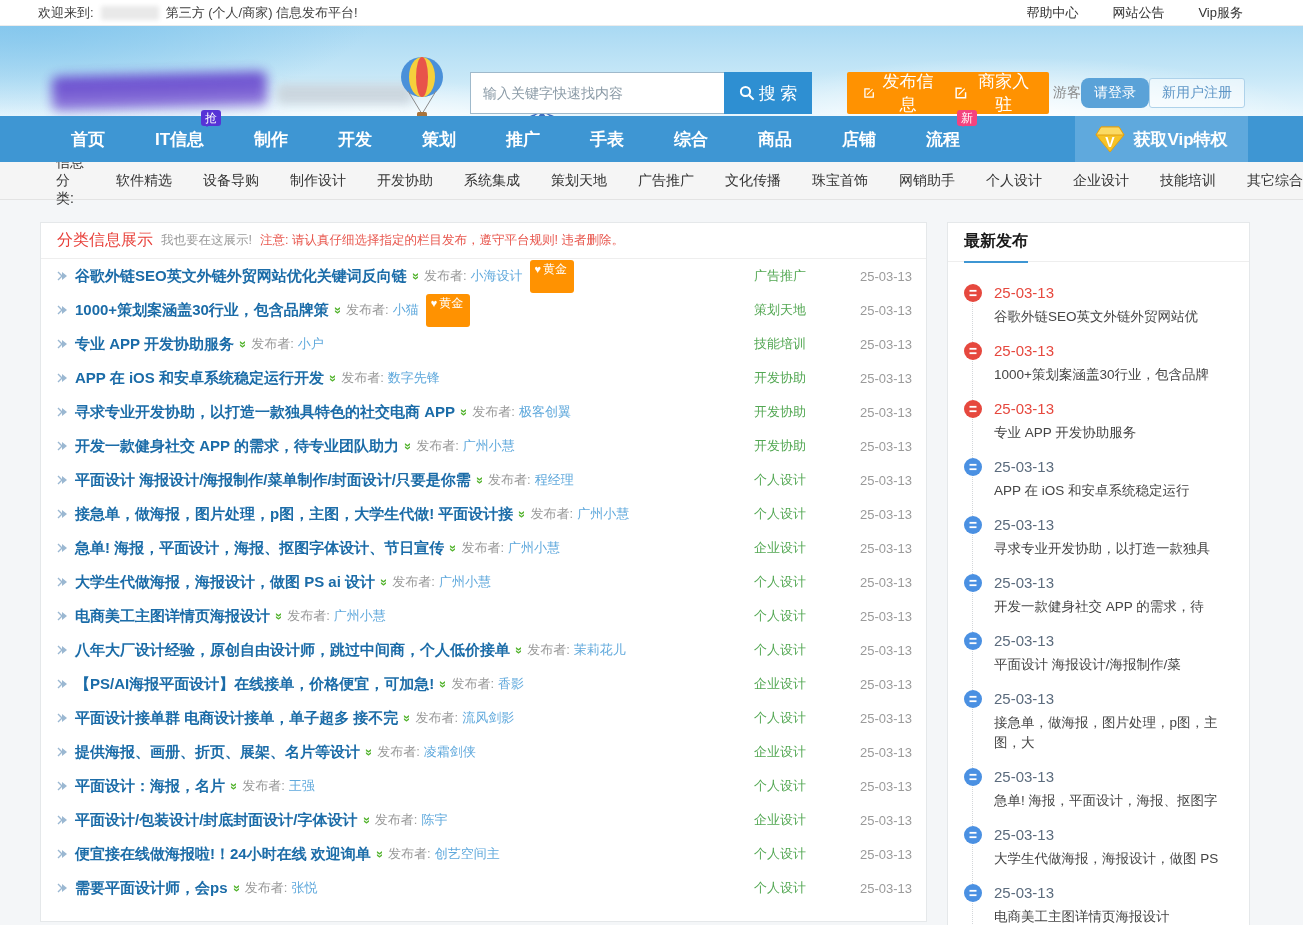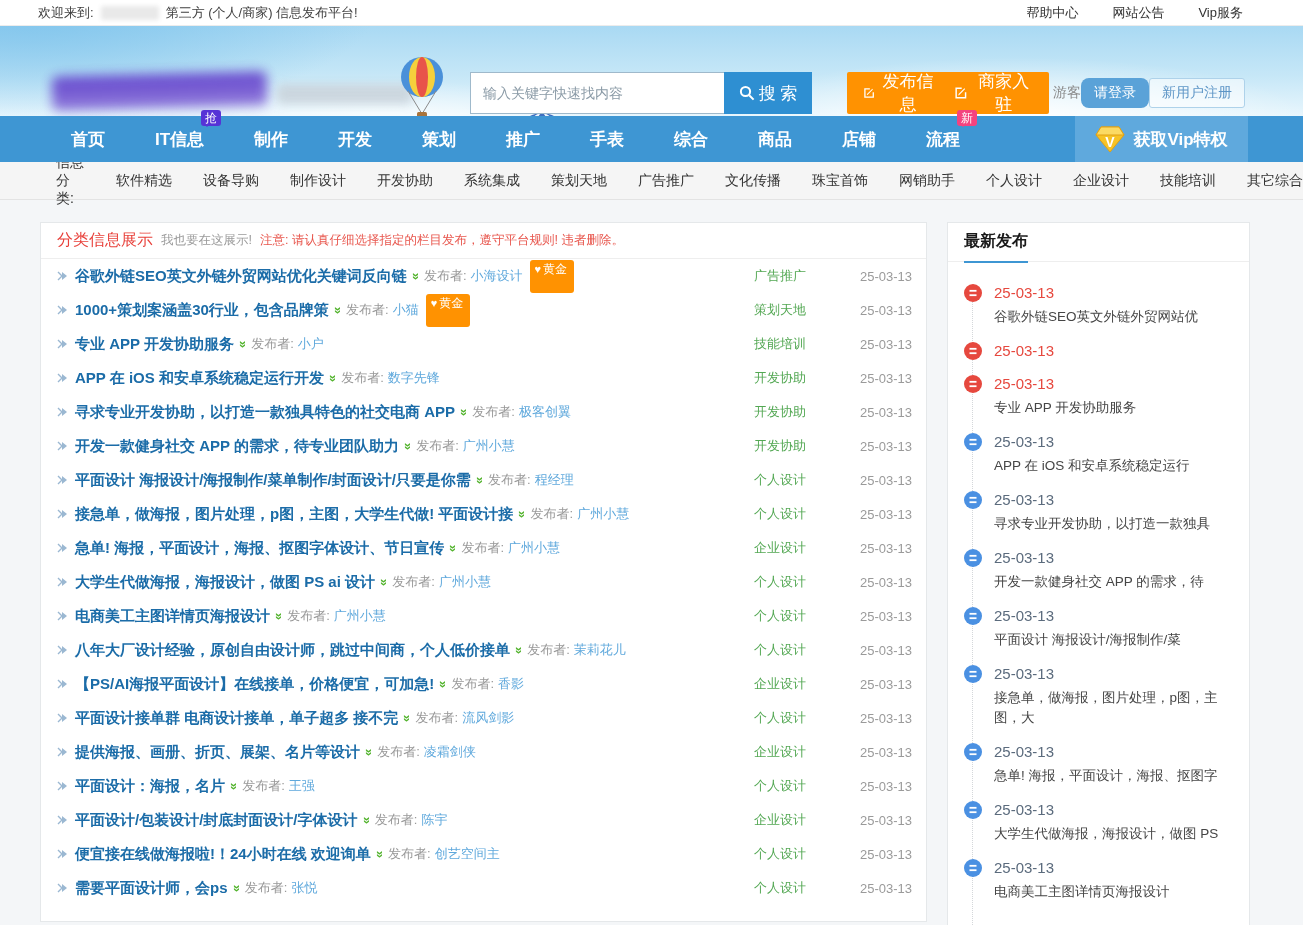--- a/index.html
+++ b/index.html
@@ -513,20 +513,21 @@
           <div class="t-date red">25-03-13</div>
           <div class="t-title">谷歌外链SEO英文外链外贸网站优</div>
         </div>
         <div class="t-item">
           <span class="t-icon"><svg width="18" height="18" viewBox="0 0 18 18">
               <circle cx="9" cy="9" r="9" fill="#e6483e"></circle>
               <line x1="5.5" y1="6.8" x2="12.5" y2="6.8" stroke="#fff" stroke-width="1.8"></line>
               <line x1="5.5" y1="11.2" x2="12.5" y2="11.2" stroke="#fff" stroke-width="1.8"></line>
             </svg></span>
           <div class="t-date red">25-03-13</div>
+          <div class="t-title">1000+策划案涵盖30行业，包含品牌</div>
         </div>
         <div class="t-item">
           <span class="t-icon"><svg width="18" height="18" viewBox="0 0 18 18">
               <circle cx="9" cy="9" r="9" fill="#e6483e"></circle>
               <line x1="5.5" y1="6.8" x2="12.5" y2="6.8" stroke="#fff" stroke-width="1.8"></line>
               <line x1="5.5" y1="11.2" x2="12.5" y2="11.2" stroke="#fff" stroke-width="1.8"></line>
             </svg></span>
           <div class="t-date red">25-03-13</div>
           <div class="t-title">专业 APP 开发协助服务</div>
         </div>

